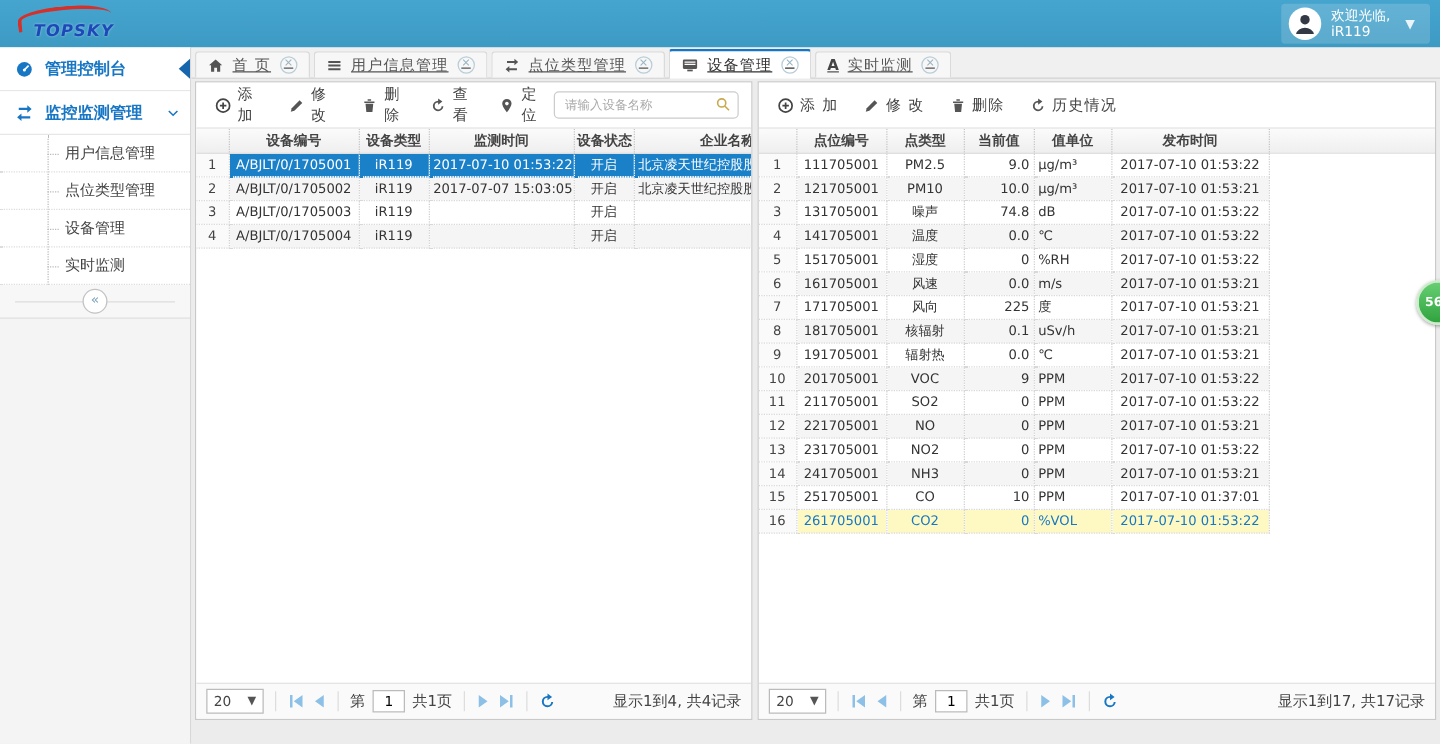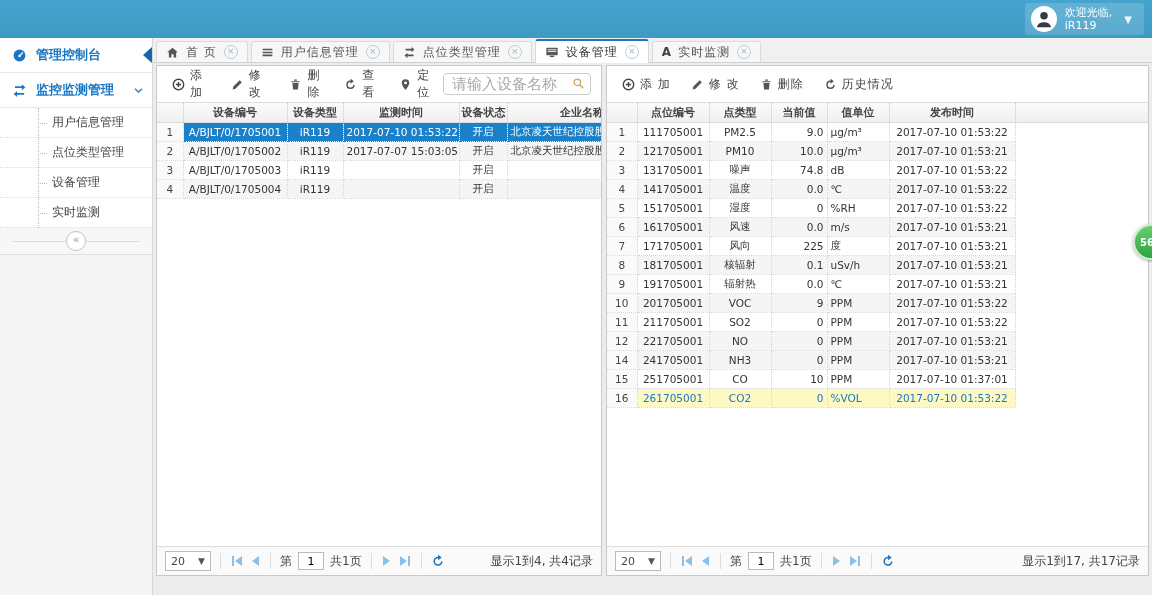--- a/index.html
+++ b/index.html
@@ -40,39 +40,39 @@
   .collapse-btn{width:18px;height:18px;border-radius:50%;background:#fff;border:1px solid #c2c2c2;color:#7aa0bd;
     font-size:11px;line-height:16px;text-align:center;position:relative;z-index:1;}
   .side-fill{flex:1;background:#f4f4f4;}
 
   .main{flex:1;display:flex;flex-direction:column;overflow:hidden;background:#ececec;}
   
   .tabbar{height:24px;background:#f0f0f0;border-bottom:1px solid #d2d2d2;display:flex;align-items:flex-end;
     padding-left:3px;gap:3px;flex:none;}
   .tab{height:21px;box-sizing:border-box;display:flex;align-items:center;gap:7px;padding:0 9px;
     background:#f7f7f7;border:1px solid #dadada;border-bottom:none;border-radius:3px 3px 0 0;
-    font-size:12px;color:#555;cursor:pointer;position:relative;}
+    font-size:12px;color:#555;cursor:pointer;position:relative;text-decoration:underline;}
   .tab.active{height:24px;background:#fff;border-top:2px solid #1777c4;color:#333;margin-bottom:-1px;z-index:2;}
   .tab-label{letter-spacing:1px;}
   .tab-close{width:12px;height:12px;border:1px solid #b9cdd9;border-radius:50%;color:#9ab4c2;font-size:9px;
     line-height:11px;text-align:center;flex:none;}
   .a-ico{font-weight:bold;font-size:12px;color:#444;}
 
   
   .panels{height:515px;box-sizing:border-box;display:flex;gap:4px;padding:2px 3px 0 3px;flex:none;}
   .panel{background:#fff;border:1px solid #c9c9c9;display:flex;flex-direction:column;overflow:hidden;
     height:511px;box-sizing:border-box;}
   .panel-left{width:446px;flex:none;}
   .panel-right{flex:1;}
 
   .toolbar{height:36px;border-bottom:1px solid #ddd;display:flex;align-items:center;padding:0 6px;background:#fff;flex:none;}
   .tbtn{display:inline-flex;align-items:center;gap:5px;padding:4px 9px;color:#444;font-size:12px;border-radius:3px;cursor:pointer;letter-spacing:1px;}
   .search{margin-left:auto;position:relative;margin-right:4px;}
   .search input{width:148px;height:22px;box-sizing:border-box;border:1px solid #ccc;border-radius:4px;
-    padding:0 24px 0 8px;font-size:15px;color:#333;outline:none;font-family:inherit;}
+    padding:0 24px 0 8px;font-size:10px;color:#333;outline:none;font-family:inherit;}
   .search input::placeholder{color:#aaa;}
   .search .mag{position:absolute;right:6px;top:4px;}
 
   .tbl-wrap{flex:1;position:relative;overflow:hidden;background:#fff;}
   .tbl-wrap::before{content:'';position:absolute;left:0;right:0;top:0;height:20px;
     background:linear-gradient(#fbfbfb,#efefef);border-bottom:1px solid #ddd;box-sizing:border-box;}
   table.grid{border-collapse:collapse;table-layout:fixed;position:relative;}
   .grid th{height:19px;background:linear-gradient(#fbfbfb,#efefef);border-right:1px dotted #c5c5c5;
     border-bottom:1px solid #ddd;font-weight:bold;color:#444;font-size:11px;padding:0 2px;overflow:hidden;white-space:nowrap;}
   .grid td{height:19px;border-right:1px dotted #cfcfcf;border-bottom:1px dotted #d8d8d8;padding:0 3px;
@@ -106,20 +106,24 @@
     background:linear-gradient(#67cf72,#2fa33e);border:2px solid #cdeccd;box-shadow:0 1px 3px rgba(0,0,0,.35);
     color:#fff;font-size:10px;font-weight:bold;display:flex;align-items:center;padding-left:5px;box-sizing:border-box;
     cursor:pointer;z-index:20;}
 </style>
 </head>
 <body>
 
 <div class="app">
 
   <header class="hdr">
+    <div class="logo">
+      <div class="logo-swoosh"></div>
+      <span class="logo-text">TOPSKY</span>
+    </div>
     <div class="user">
       <span class="avatar">
         <svg viewBox="0 0 16 16" width="20" height="20">
             <circle cx="8" cy="5.4" r="3" fill="#333a45"></circle>
             <path d="M2.3 14.6a5.8 5 0 0 1 11.4 0z" fill="#333a45"></path>
           </svg>
       </span>
       <span class="welcome">
         <span>欢迎光临,</span><br><span>iR119</span>
       </span>
@@ -518,20 +522,28 @@
                     <td class="">2017-07-10 01:53:22</td>
                   </tr>
                   <tr class="striped">
                     <td class="rownum">12</td>
                     <td class="">221705001</td>
                     <td class="">NO</td>
                     <td class="ar">0</td>
                     <td class="al">PPM</td>
                     <td class="">2017-07-10 01:53:21</td>
                   </tr>
+                  <tr class="">
+                    <td class="rownum">13</td>
+                    <td class="">231705001</td>
+                    <td class="">NO2</td>
+                    <td class="ar">0</td>
+                    <td class="al">PPM</td>
+                    <td class="">2017-07-10 01:53:22</td>
+                  </tr>
                   <tr class="striped">
                     <td class="rownum">14</td>
                     <td class="">241705001</td>
                     <td class="">NH3</td>
                     <td class="ar">0</td>
                     <td class="al">PPM</td>
                     <td class="">2017-07-10 01:53:21</td>
                   </tr>
                   <tr class="">
                     <td class="rownum">15</td>

